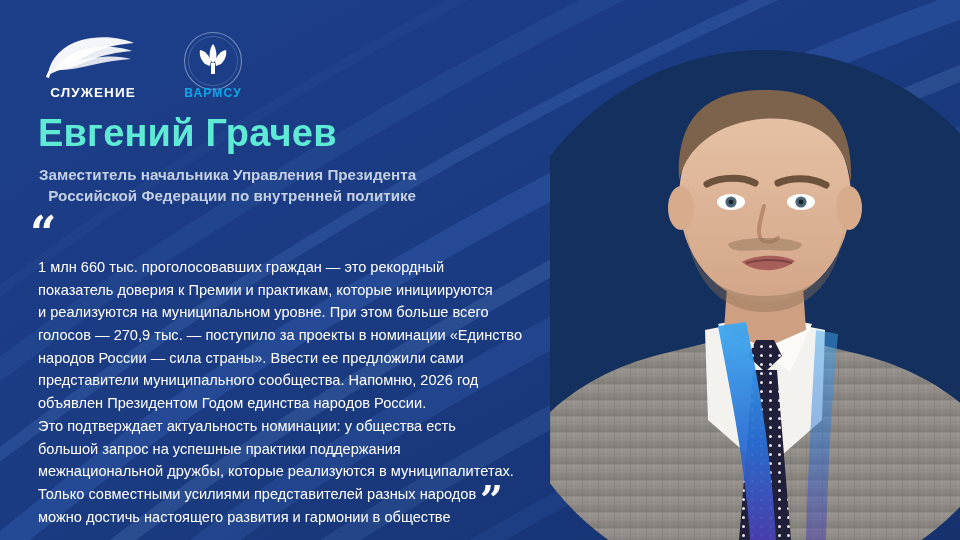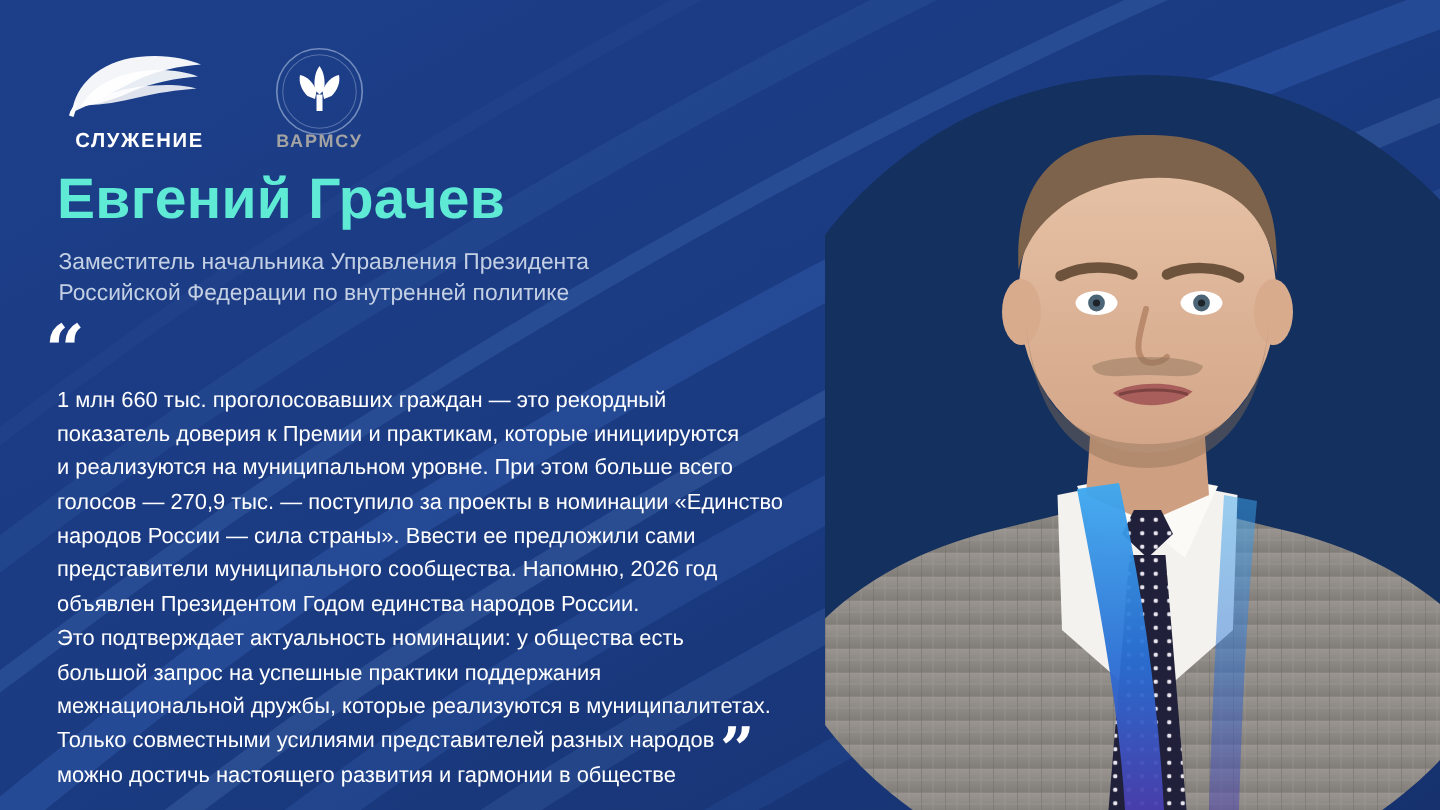--- a/index.html
+++ b/index.html
@@ -30,21 +30,21 @@
     margin-top: -2px;
     color: #ffffff;
     font-size: 13.5px;
     letter-spacing: 1.1px;
     font-weight: 700;
     text-align: center;
     padding-left: 6px;
   }
   .logo-varmsu { width: 66px; text-align: center; }
   .logo-varmsu .wordmark {
-    color: #a3a3a3;
+    color: #0ea5e9;
     font-size: 12px;
     font-weight: 700;
     letter-spacing: 1.2px;
     margin-top: -14px;
   }
 
   
   .name {
     position: absolute; left: 38px; top: 114px;
     color: #5eead4;
@@ -52,24 +52,25 @@
     font-weight: 700;
     letter-spacing: 0.2px;
     line-height: 1.05;
     z-index: 5;
   }
   .role {
     position: absolute; left: 39px; top: 165px;
     color: #c3cfe3;
     font-size: 15.2px;
     line-height: 1.38;
-    font-weight: 400;
+    font-weight: 700;
     z-index: 5;
     max-width: 470px;
     white-space: pre-line;
+    text-align: right;
   }
 
   
   .quote-open {
     position: absolute; left: 30px; top: 210px;
     color: #ffffff;
     font-size: 46px;
     font-weight: 700;
     font-family: "DejaVu Serif", serif;
     line-height: 1;

